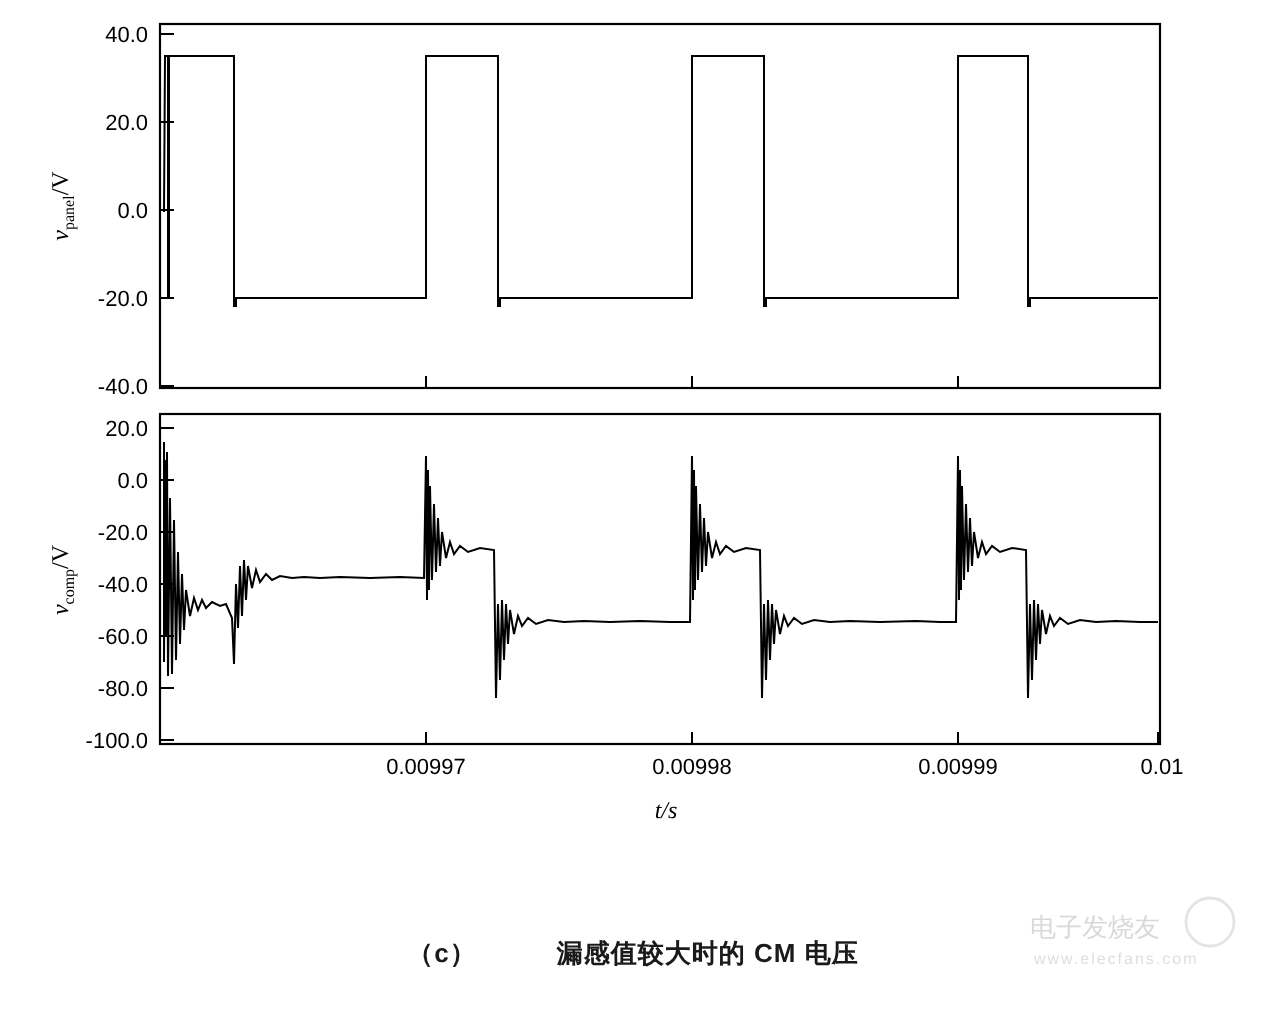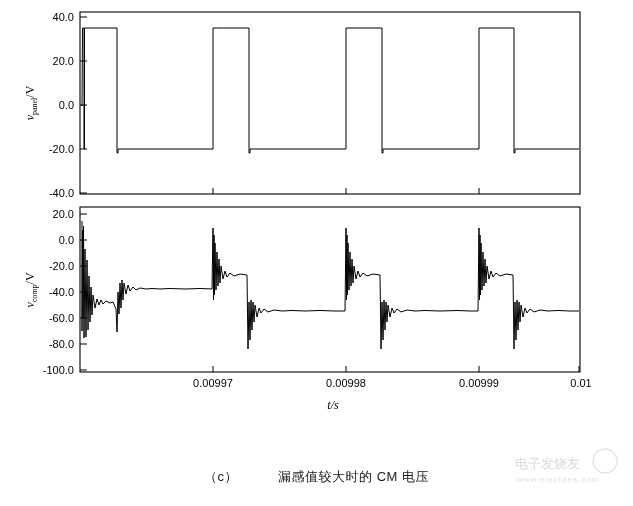--- a/index.html
+++ b/index.html
@@ -63,20 +63,21 @@
   .caption {
     position: absolute;
     left: 0;
     top: 468px;
     width: 633px;
     text-align: center;
     font-family: "Liberation Sans", sans-serif;
     font-size: 13px;
     color: #1a1a1a;
     letter-spacing: 0.5px;
+    font-weight: bold;
   }
   .caption .cap-index {
     margin-right: 40px;
   }
   .watermark {
     position: absolute;
     right: 6px;
     bottom: 14px;
     width: 118px;
     height: 48px;

